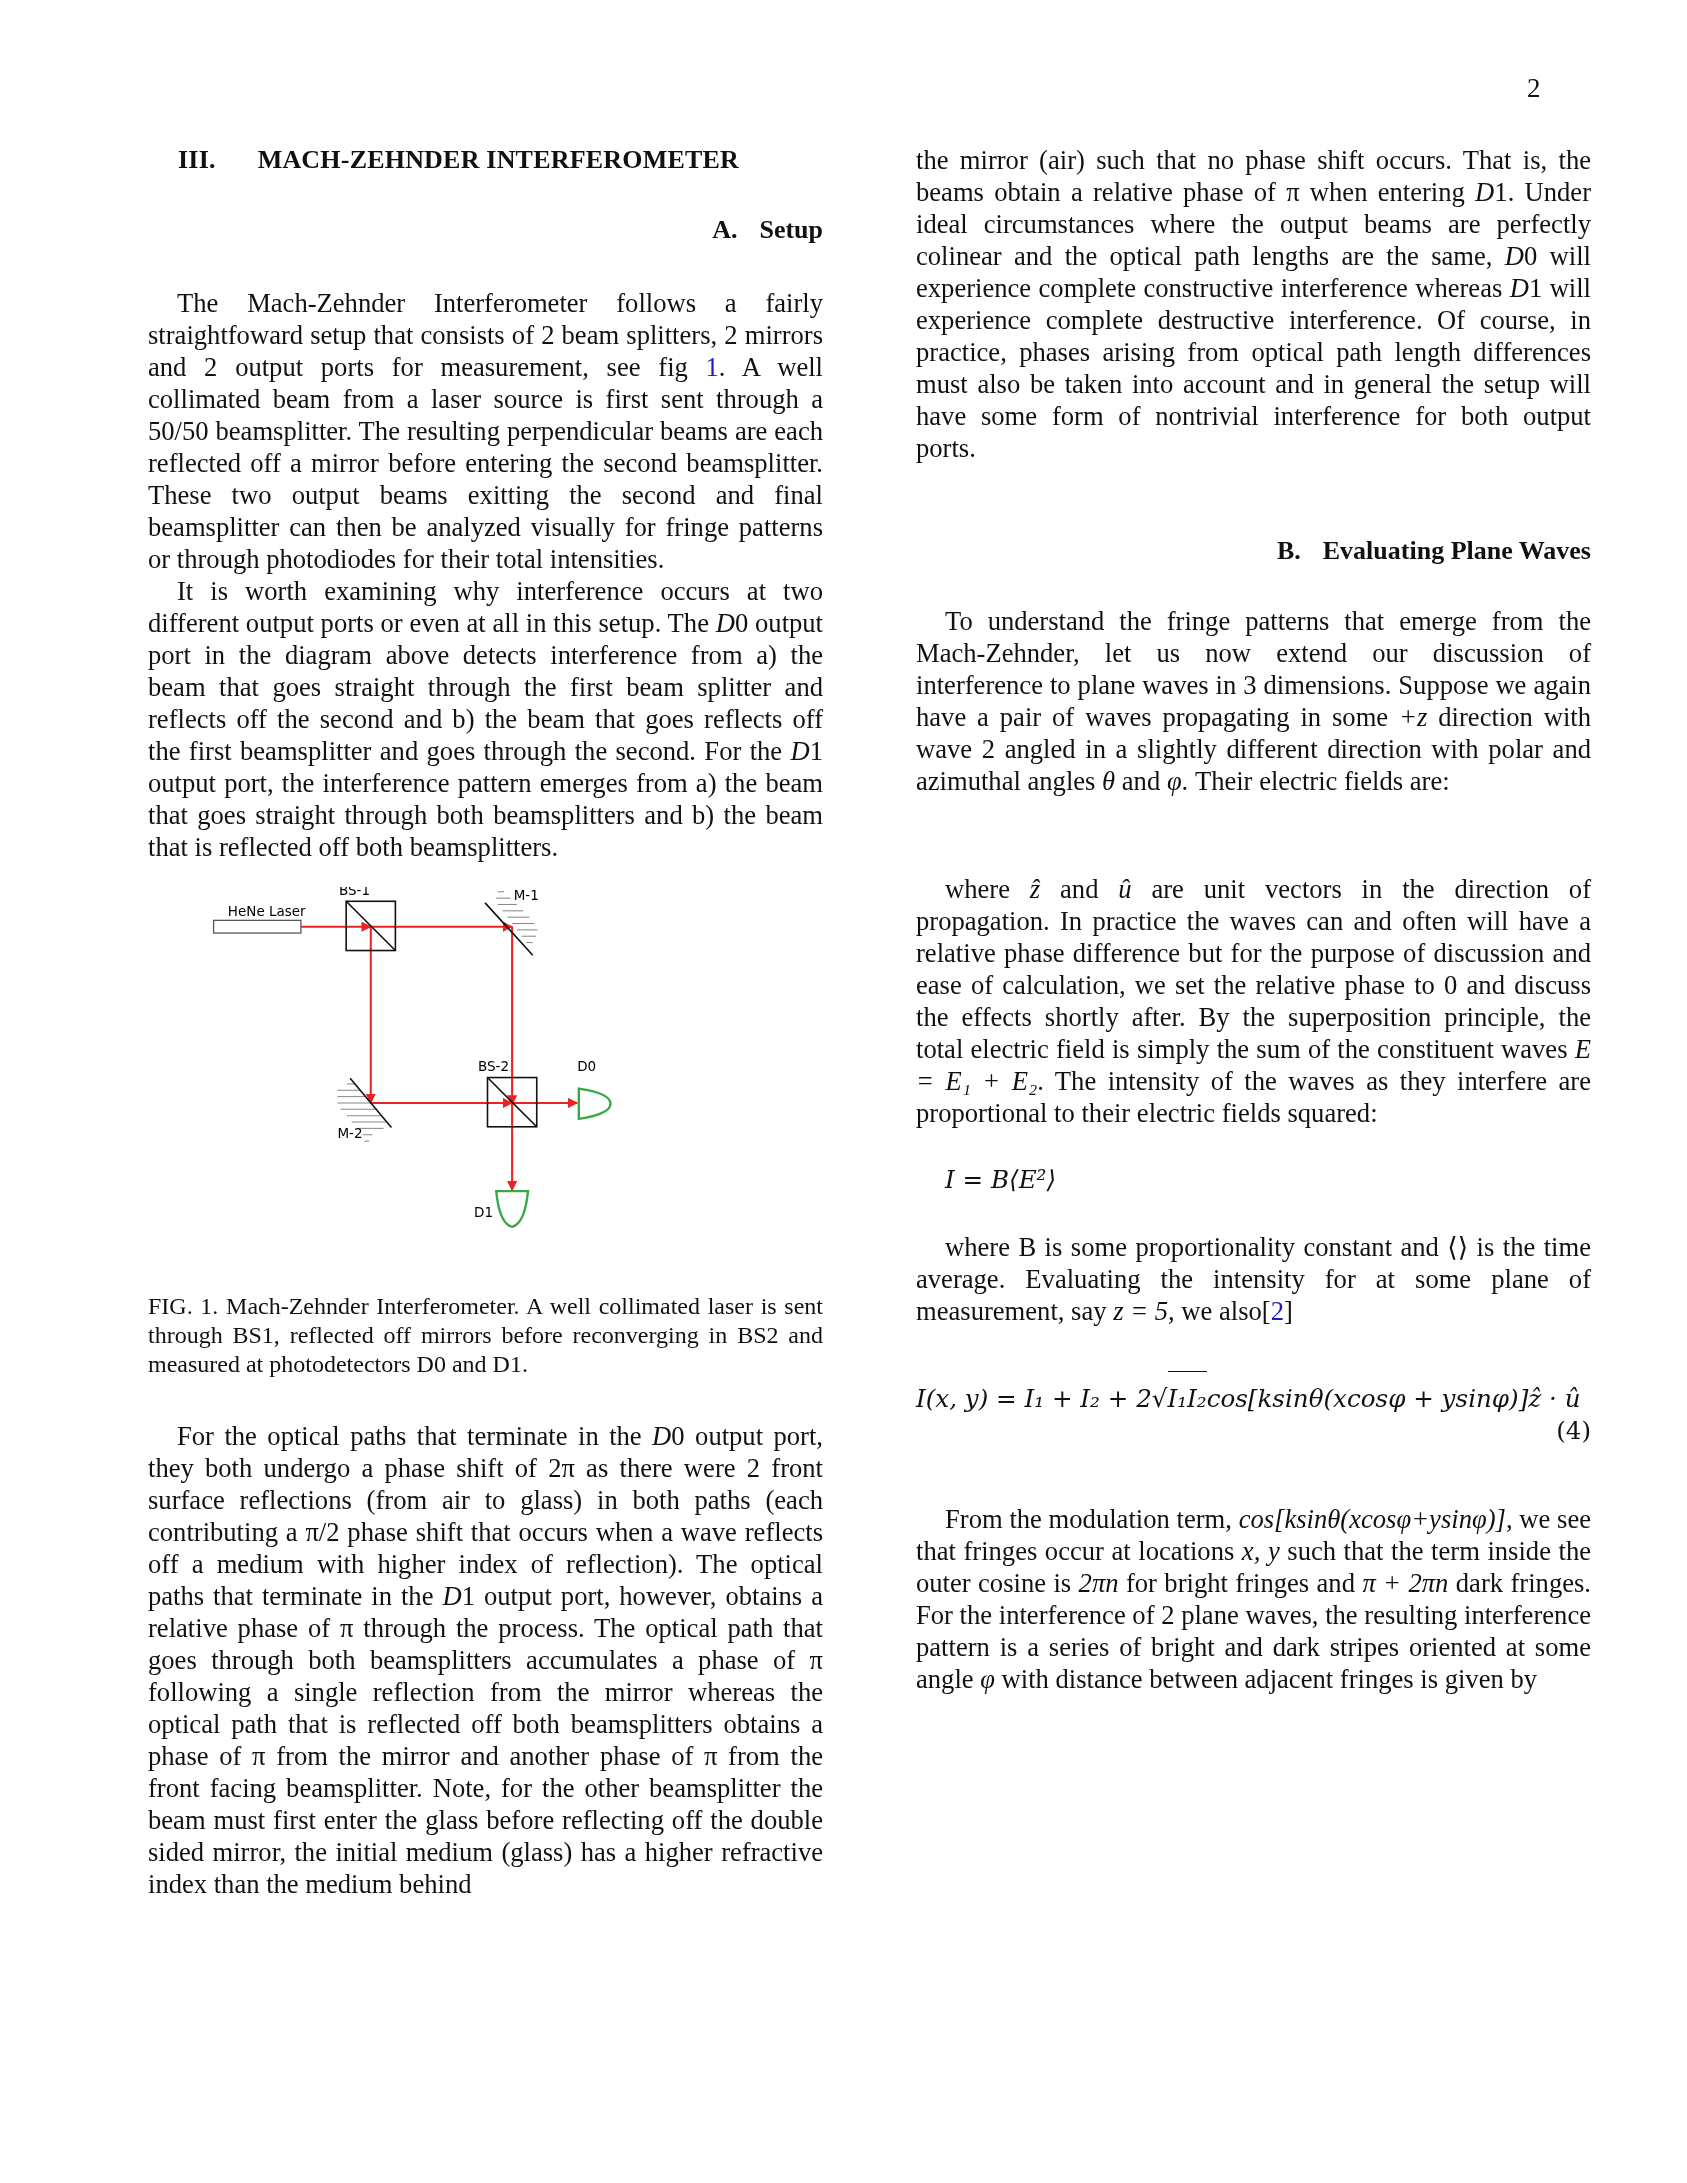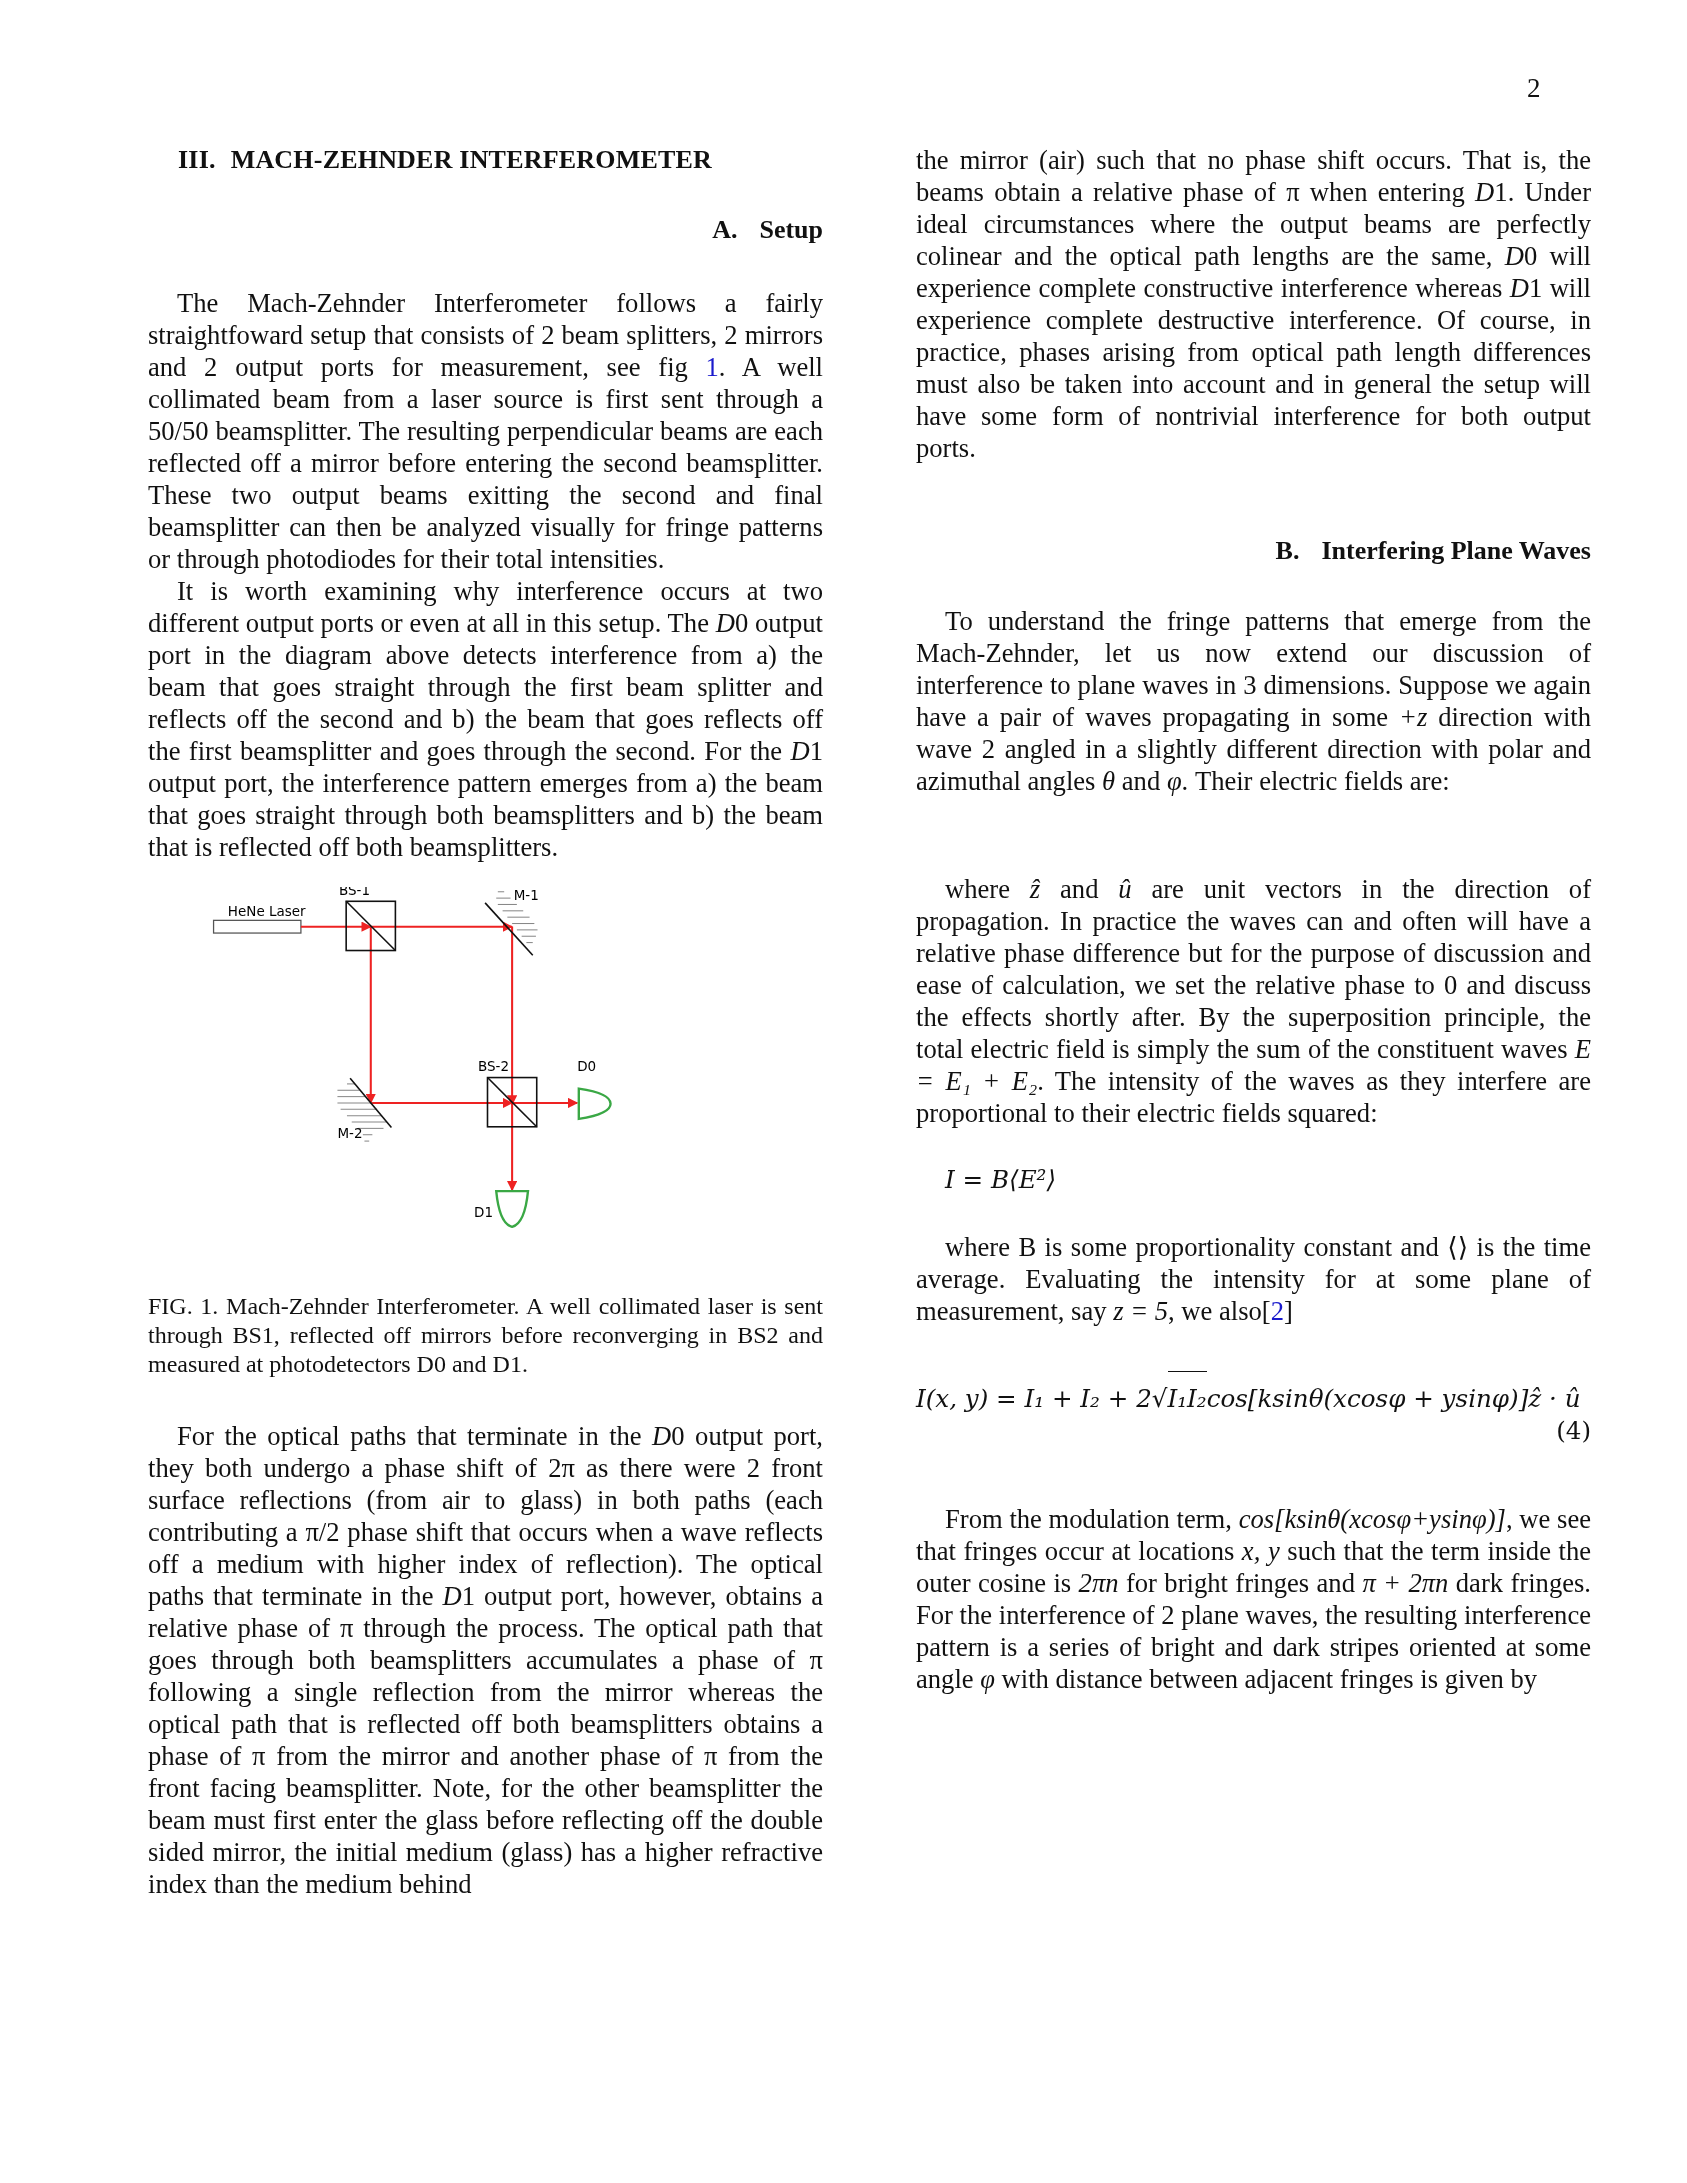--- a/index.html
+++ b/index.html
@@ -8,21 +8,21 @@
     font-family: "Liberation Serif", "DejaVu Serif", serif;
     color: #111111;
   }
   .page-number { position: absolute; top: 73px; left: 1527px; font-size: 27px; }
   .col { position: absolute; width: 675px; font-size: 26.6px; line-height: 32px; }
   .col-left { left: 148px; top: 144px; }
   .col-right { left: 916px; top: 144px; }
   .just { text-align: justify; text-align-last: auto; margin: 0; }
   .indent { text-indent: 29px; }
   .sec-title { font-weight: bold; font-size: 26px; letter-spacing: 0.2px; margin: 0; }
-  .sec-title .num { margin-right: 15px; text-align: center; }
+  .sec-title .num { margin-right: 42px; text-align: center; }
   .subsec-title { font-weight: bold; text-align: right; font-size: 26px; margin: 0; }
   .subsec-title .num { margin-right: 22px; }
   .i { font-style: italic; }
   .link { color: #1a1acc; }
   .figure { position: relative; height: 413px; margin-top: 24px; }
   .figure svg { position: absolute; left: 56px; top: 0; }
   .caption { font-size: 24px; line-height: 29px; text-align: justify; margin: 0; }
   .eq-block { position: relative; margin: 0; }
   .eq-num { position: absolute; right: 0; }
   .math { font-style: italic; font-family: "DejaVu Serif", "Liberation Serif", serif; font-size: 24.6px; }
@@ -129,21 +129,21 @@
     <span>For the optical paths that terminate in the </span><span class="i">D</span><span>0 output port, they both undergo a phase shift of 2π as there were 2 front surface reflections (from air to glass) in both paths (each contributing a π/2 phase shift that occurs when a wave reflects off a medium with higher index of reflection). The optical paths that terminate in the </span><span class="i">D</span><span>1 output port, however, obtains a relative phase of π through the process. The optical path that goes through both beamsplitters accumulates a phase of π following a single reflection from the mirror whereas the optical path that is reflected off both beamsplitters obtains a phase of π from the mirror and another phase of π from the front facing beamsplitter. Note, for the other beamsplitter the beam must first enter the glass before reflecting off the double sided mirror, the initial medium (glass) has a higher refractive index than the medium behind</span>
   </p>
 </div>
 
 <div class="col col-right">
   <p class="just">
     <span>the mirror (air) such that no phase shift occurs. That is, the beams obtain a relative phase of π when entering </span><span class="i">D</span><span>1. Under ideal circumstances where the output beams are perfectly colinear and the optical path lengths are the same, </span><span class="i">D</span><span>0 will experience complete constructive interference whereas </span><span class="i">D</span><span>1 will experience complete destructive interference. Of course, in practice, phases arising from optical path length differences must also be taken into account and in general the setup will have some form of nontrivial interference for both output ports.</span>
   </p>
 
   <h3 class="subsec-title" style="margin-top:71px;">
-    <span class="num">B.</span><span>Interfering Plane Waves</span>
+    <span class="num">B.</span><span>Evaluating Plane Waves</span>
   </h3>
 
   <p class="just indent" style="margin-top:38px;">
     <span>To understand the fringe patterns that emerge from the Mach-Zehnder, let us now extend our discussion of interference to plane waves in 3 dimensions. Suppose we again have a pair of waves propagating in some </span><span class="i">+z</span><span> direction with wave 2 angled in a slightly different direction with polar and azimuthal angles </span><span class="i">θ</span><span> and </span><span class="i">φ</span><span>. Their electric fields are:</span>
   </p>
 
 
   <p class="just indent" style="margin-top:76px;">
     <span>where </span><span class="i">ẑ</span><span> and </span><span class="i">û</span><span> are unit vectors in the direction of propagation. In practice the waves can and often will have a relative phase difference but for the purpose of discussion and ease of calculation, we set the relative phase to 0 and discuss the effects shortly after. By the superposition principle, the total electric field is simply the sum of the constituent waves </span><span class="i">E = E₁ + E₂</span><span>. The intensity of the waves as they interfere are proportional to their electric fields squared:</span>
   </p>

